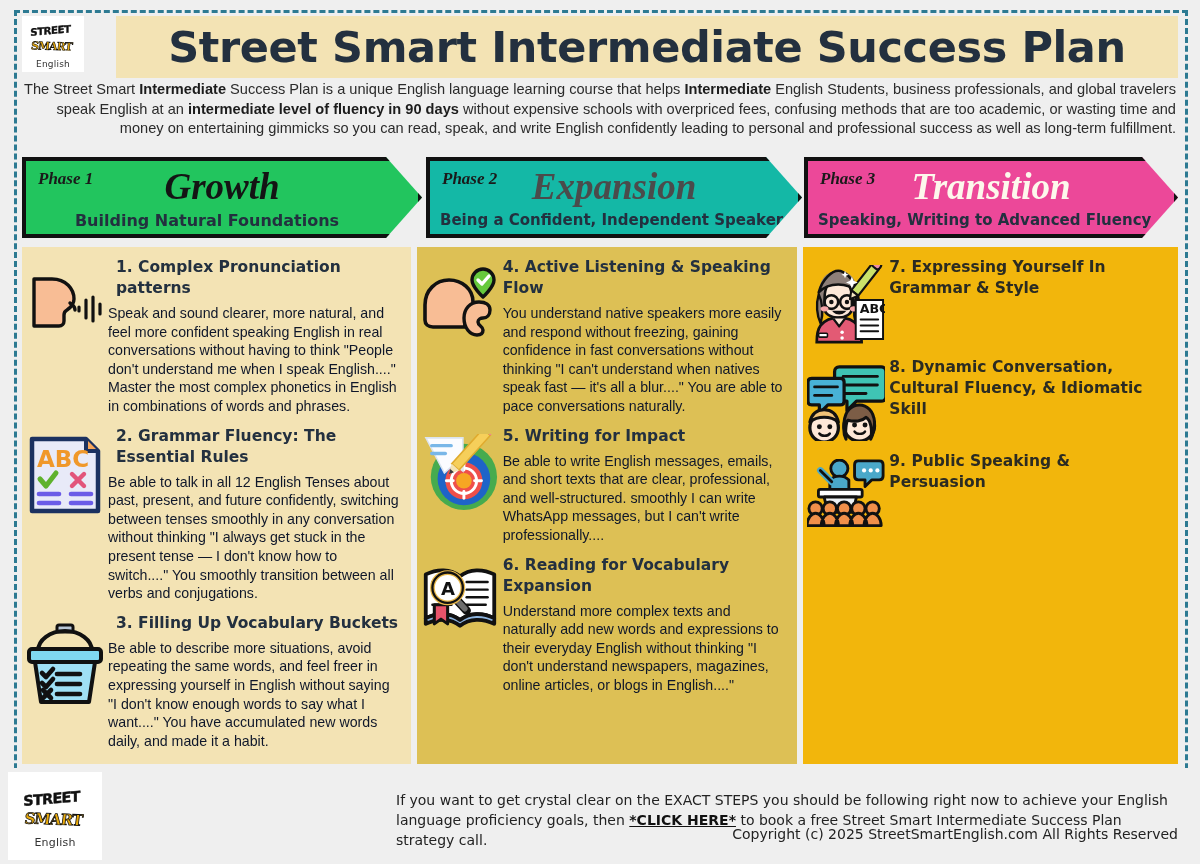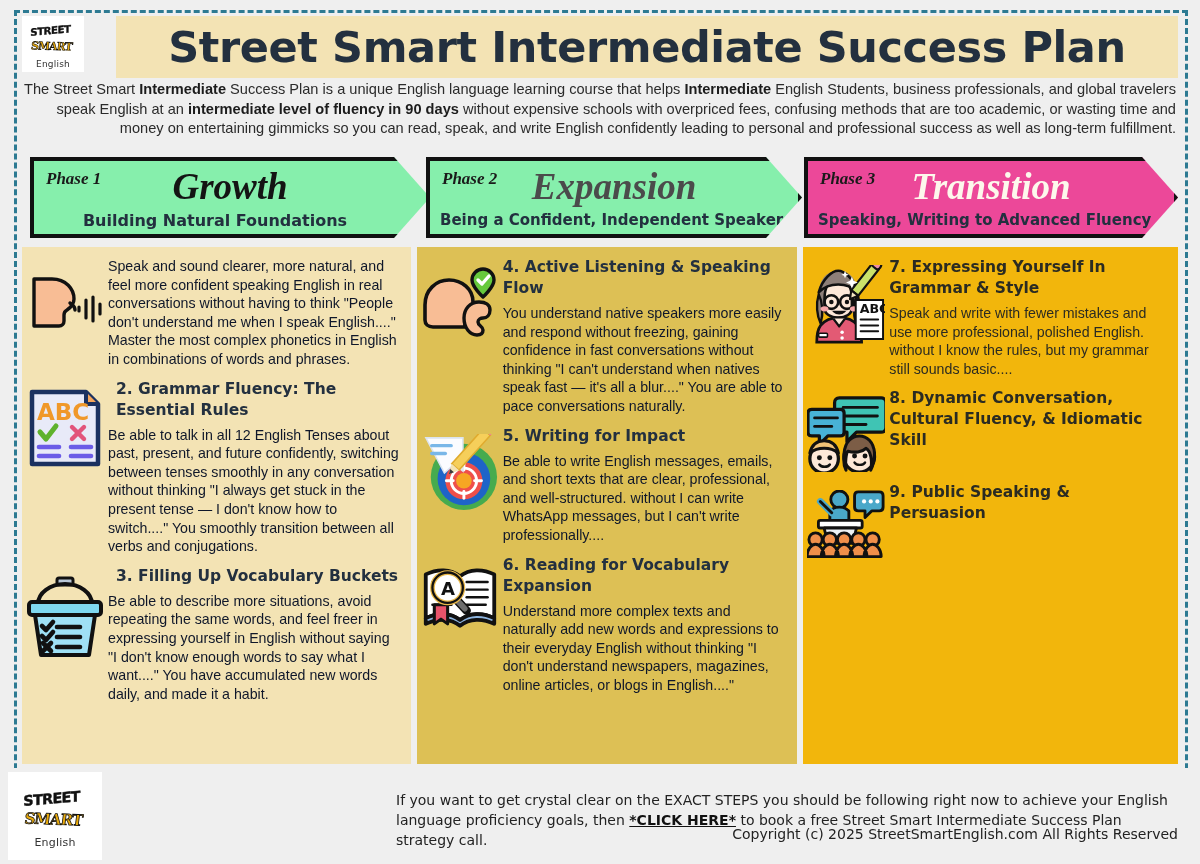--- a/index.html
+++ b/index.html
@@ -95,23 +95,23 @@
     margin-left: 30px;
   }
   .ph-sub {
     text-align: center;
     font-size: 16px; font-weight: 700;
     color: #23303f;
     margin-top: 2px;
     font-family: "DejaVu Sans", sans-serif;
     white-space: nowrap;
   }
-  #phase-1 { left: 8px; width: 400px; background: #86efac; }
+  #phase-1 { left: 0; width: 400px; background: #22c55e; }
   #phase-1 .ph-name { color: #141414; }
-  #phase-2 { left: 404px; width: 376px; background: #86efac; }
+  #phase-2 { left: 404px; width: 376px; background: #14b8a6; }
   #phase-2 .ph-name { color: #4b4b4b; }
   #phase-2 .ph-sub { font-size: 15px; }
   #phase-3 { left: 782px; width: 374px; background: #ec4899; }
   #phase-3 .ph-name { color: #fdf8ec; }
   #phase-3 .ph-sub { font-size: 15px; }
 
   
   .columns {
     position: absolute; left: 22px; top: 247px;
     width: 1156px; height: 517px;
@@ -237,20 +237,21 @@
             <path d="M44 38c3 2 5 4 5 7" fill="none" stroke="#111" stroke-width="3.4" stroke-linecap="round"></path>
             <g stroke="#111" stroke-width="3.2" stroke-linecap="round">
               <line x1="53" y1="42" x2="53" y2="46"></line>
               <line x1="60" y1="35" x2="60" y2="53"></line>
               <line x1="67" y1="32" x2="67" y2="56"></line>
               <line x1="74" y1="39" x2="74" y2="49"></line>
             </g>
           </svg>
         </div>
         <div class="item-body">
+          <div class="item-title">1. Complex Pronunciation patterns</div>
           <div class="item-text">Speak and sound clearer, more natural, and feel more confident speaking English in real conversations without having to think "People don't understand me when I speak English...." Master the most complex phonetics in English in combinations of words and phrases.</div>
         </div>
       </div>
 
       <div class="item">
         <div class="item-icon">
           <svg viewBox="0 0 78 82">
             <path d="M6 5h54l12 12v60H6z" fill="#e8eaf8" stroke="#1b3160" stroke-width="4.5" stroke-linejoin="round"></path>
             <path d="M60 5v12h12" fill="#f5a65b" stroke="#1b3160" stroke-width="4"></path>
             <text x="11" y="33" font-family="DejaVu Sans, sans-serif" font-size="23" font-weight="700" fill="#f0982a">ABC</text>
@@ -338,21 +339,21 @@
             <g transform="rotate(42 40 30)">
               <rect x="34" y="-12" width="10" height="48" fill="#f6cf5a" stroke="#e0ab2e" stroke-width="1.6"></rect>
               <rect x="34" y="-20" width="10" height="8" fill="#f07ea0"></rect>
               <path d="M34 36l5 10 5-10z" fill="#f3e3b4"></path>
               <path d="M36.5 41l2.5 5 2.5-5z" fill="#3a3a3a"></path>
             </g>
           </svg>
         </div>
         <div class="item-body">
           <div class="item-title">5. Writing for Impact</div>
-          <div class="item-text">Be able to write English messages, emails, and short texts that are clear, professional, and well-structured. without I can write WhatsApp messages, but I can't write professionally....</div>
+          <div class="item-text">Be able to write English messages, emails, and short texts that are clear, professional, and well-structured. smoothly I can write WhatsApp messages, but I can't write professionally....</div>
         </div>
       </div>
 
       <div class="item">
         <div class="item-icon">
           <svg viewBox="0 0 82 70">
             <path d="M5 12c12-6 26-6 36 2 10-8 24-8 36-2v46c-12-6-26-6-36 2-10-8-24-8-36-2z" fill="#fff" stroke="#111" stroke-width="4" stroke-linejoin="round"></path>
             <path d="M5 58c12-6 26-6 36 2 10-8 24-8 36-2v6c-12-6-26-6-36 2-10-8-24-8-36-2z" fill="#8fb6e0" stroke="#111" stroke-width="4" stroke-linejoin="round"></path>
             <g stroke="#111" stroke-width="2.6" stroke-linecap="round">
               <line x1="48" y1="20" x2="70" y2="20"></line>
@@ -419,21 +420,20 @@
               <path d="M53 32l4.5 8 4.5-8z" fill="#f5e7c3" stroke="#111" stroke-width="2.2" stroke-linejoin="round"></path>
             </g>
             <g fill="#fff">
               <path d="M46 12l1.8 4.2L52 18l-4.2 1.8L46 24l-1.8-4.2L40 18l4.2-1.8z"></path>
               <path d="M39 6l1.1 2.6L42.7 10l-2.6 1.1L39 13.7l-1.1-2.6L35.3 10l2.6-1.1z"></path>
             </g>
           </svg>
         </div>
         <div class="item-body">
           <div class="item-title">7. Expressing Yourself In Grammar &amp; Style</div>
-          <div class="item-text">Speak and write with fewer mistakes and use more professional, polished English. without I know the rules, but my grammar still sounds basic....</div>
         </div>
       </div>
 
       <div class="item">
         <div class="item-icon">
           <svg viewBox="0 0 82 80">
             <path d="M34 2h44c3 0 5 2 5 5v26c0 3-2 5-5 5H52l-10 10V38H34c-3 0-5-2-5-5V7c0-3 2-5 5-5z" fill="#3fc4b4" stroke="#111" stroke-width="3.4" stroke-linejoin="round"></path>
             <g stroke="#111" stroke-width="3" stroke-linecap="round">
               <line x1="38" y1="12" x2="74" y2="12"></line>
                 <line x1="38" y1="21" x2="74" y2="21"></line>

